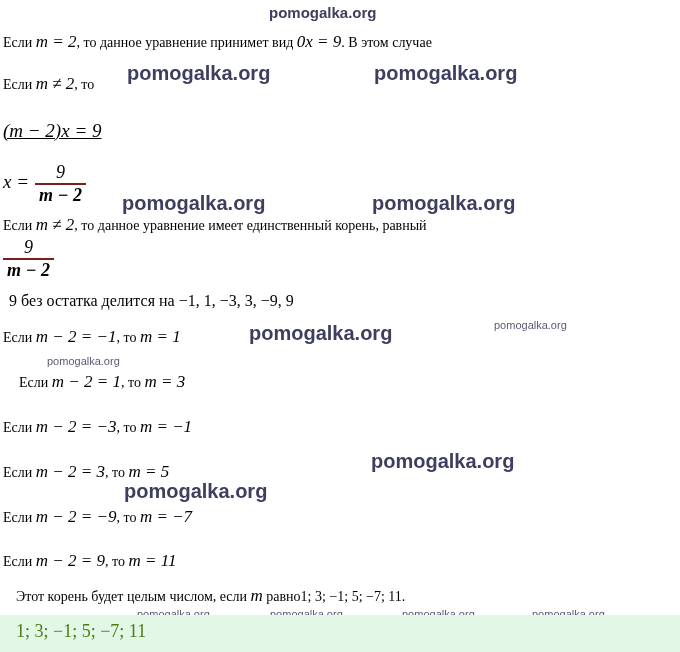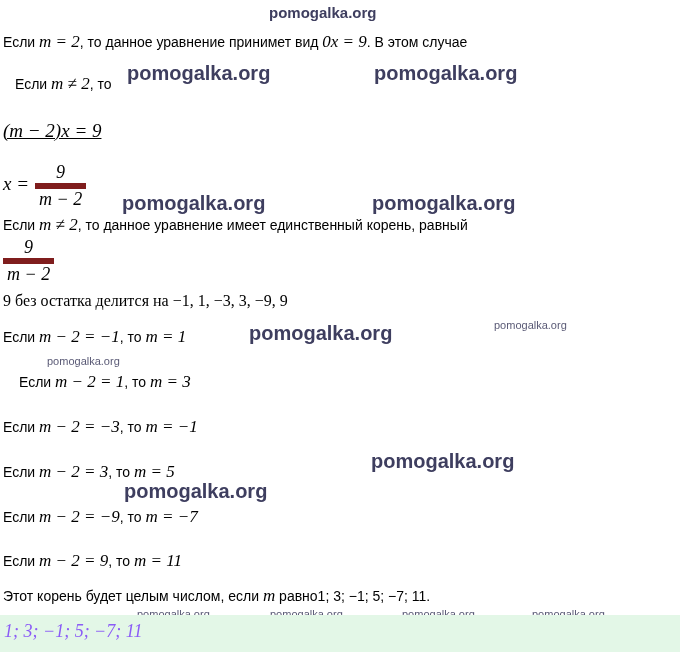--- a/index.html
+++ b/index.html
@@ -52,21 +52,21 @@
     font-style: italic;
     font-size: 17px;
     margin-top: 44px;
   }
   .mathup {
     font-family: "Liberation Serif", serif;
     font-style: normal;
     font-size: 17px;
   }
   .plain {
-    font-family: Liberation Sans, sans-serif;
+    font-family: Liberation Serif, serif;
     font-style: normal;
     font-size: 14px;
     margin-top: 40px;
   }
   
   .frac {
     display: inline-block;
     vertical-align: middle;
     text-align: center;
     font-family: "Liberation Serif", serif;
@@ -75,57 +75,57 @@
     line-height: 1.15;
     position: relative;
     top: -1px;
   }
   .frac .num {
     display: block;
     padding: 0 4px;
   }
   .frac .den {
     display: block;
-    border-top: 6px solid #7f1d1d;
+    border-top: 2px solid #7f1d1d;
     padding: 0 4px;
+    font-weight: bold;
   }
   .answer {
     position: absolute;
     left: 0;
     top: 615px;
     width: 680px;
     height: 37px;
     background: #e3f7e7;
   }
   .answer-text {
     position: absolute;
-    left: 4px;
+    left: 16px;
     top: 621px;
     font-family: "Liberation Serif", serif;
-    font-style: italic;
     font-size: 18px;
-    color: #8b5cf6;
+    color: #4d7c0f;
     white-space: nowrap;
   }
 </style>
 </head>
 <body>
 
 <div class="page">
 
   <div class="wm" style="left:269px; top:4px; font-size:15px;">pomogalka.org</div>
 
   <div class="line" style="left:3px; top:32px;">
     <span class="plain">Если </span><span class="math">m = 2</span><span class="plain">, то данное уравнение принимет вид </span><span class="math">0x = 9</span><span class="plain">. В этом случае</span>
   </div>
 
   <div class="wm" style="left:127px; top:62px; font-size:20px;">pomogalka.org</div>
   <div class="wm" style="left:374px; top:62px; font-size:20px;">pomogalka.org</div>
 
-  <div class="line" style="left:15px; top:74px;">
+  <div class="line" style="left:3px; top:74px;">
     <span class="plain">Если </span><span class="math">m ≠ 2</span><span class="plain">, то</span>
   </div>
 
   <div class="line" style="left:3px; top:120px;text-decoration:underline;">
     <span class="math" style="font-size:19px;">(m − 2)x = 9</span>
   </div>
 
   <div class="line" style="left:3px; top:163px;">
     <span class="math" style="font-size:19px;">x =</span><span class="frac" style="font-size:18px; margin-left:6px;"><span class="num">9</span><span class="den">m − 2</span></span>
   </div>
@@ -134,21 +134,21 @@
   <div class="wm" style="left:372px; top:192px; font-size:20px;">pomogalka.org</div>
 
   <div class="line" style="left:3px; top:215px;">
     <span class="plain">Если </span><span class="math">m ≠ 2</span><span class="plain">, то данное уравнение имеет единственный корень, равный</span>
   </div>
 
   <div class="line" style="left:3px; top:238px;">
     <span class="frac" style="font-size:18px;"><span class="num">9</span><span class="den">m − 2</span></span>
   </div>
 
-  <div class="line" style="left:3px; top:292px;">
+  <div class="line" style="left:9px; top:292px;">
     <span class="mathup" style="font-size:16px;">9 без остатка делится на −1, 1, −3, 3, −9, 9</span>
   </div>
 
   <div class="wm-sm" style="left:494px; top:319px; font-size:11px;">pomogalka.org</div>
 
   <div class="wm" style="left:249px; top:322px; font-size:20px;">pomogalka.org</div>
 
   <div class="line" style="left:3px; top:327px;">
     <span class="plain">Если </span><span class="math">m − 2 = −1</span><span class="plain">, то </span><span class="math">m = 1</span>
   </div>
@@ -172,21 +172,21 @@
   <div class="wm" style="left:124px; top:480px; font-size:20px;">pomogalka.org</div>
 
   <div class="line" style="left:3px; top:507px;">
     <span class="plain">Если </span><span class="math">m − 2 = −9</span><span class="plain">, то </span><span class="math">m = −7</span>
   </div>
 
   <div class="line" style="left:3px; top:551px;">
     <span class="plain">Если </span><span class="math">m − 2 = 9</span><span class="plain">, то </span><span class="math">m = 11</span>
   </div>
 
-  <div class="line" style="left:3px; top:586px;">
+  <div class="line" style="left:16px; top:586px;">
     <span class="plain">Этот корень будет целым числом, если </span><span class="math">m</span><span class="plain"> равно1; 3; −1; 5; −7; 11.</span>
   </div>
 
   <div class="wm-sm" style="left:137px; top:608px; font-size:11px;">pomogalka.org</div>
   <div class="wm-sm" style="left:270px; top:608px; font-size:11px;">pomogalka.org</div>
   <div class="wm-sm" style="left:402px; top:608px; font-size:11px;">pomogalka.org</div>
   <div class="wm-sm" style="left:532px; top:608px; font-size:11px;">pomogalka.org</div>
 
   <div class="answer"></div>
   <div class="answer-text">1;  3;  −1;  5;  −7;  11</div>

